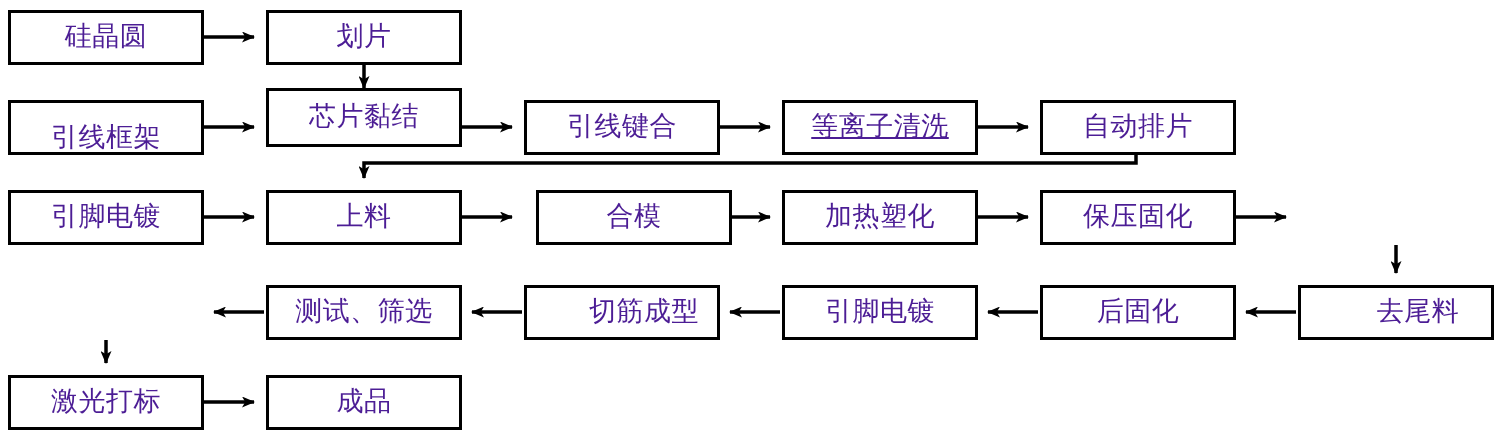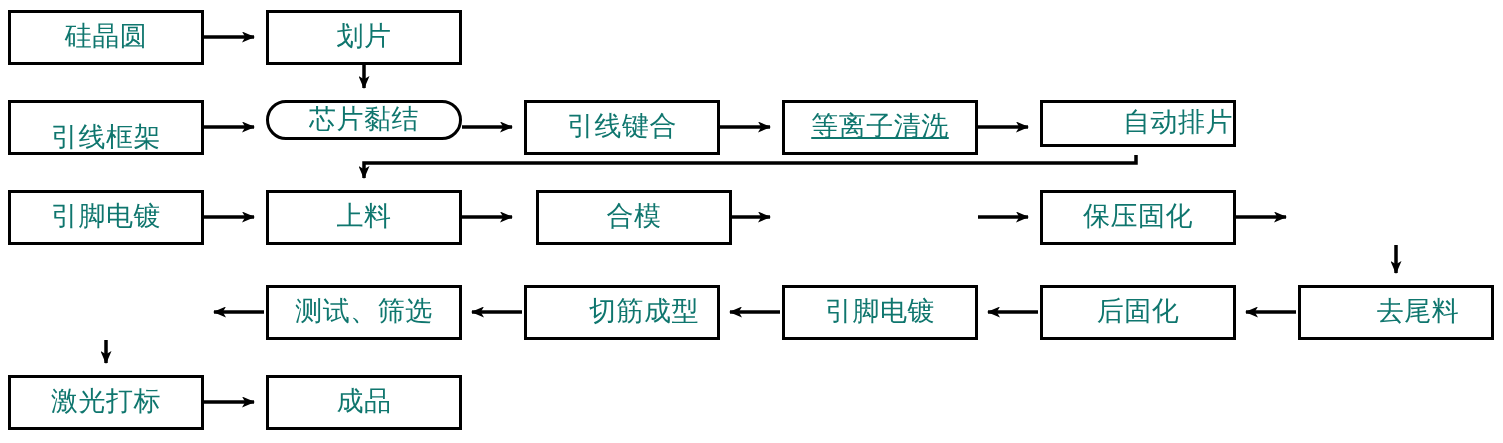--- a/index.html
+++ b/index.html
@@ -25,21 +25,21 @@
     height: 443px;
   }
   .node {
     position: absolute;
     box-sizing: border-box;
     border: 3px solid #000000;
     background: #ffffff;
     display: flex;
     align-items: center;
     justify-content: center;
-    color: #0f766e;
+    color: #4c1d95;
     font-size: 27px;
     line-height: 1;
     letter-spacing: 0.5px;
     white-space: nowrap;
     z-index: 2;
   }
   .node-label {
     display: block;
     transform: translateY(-1px);
   }
@@ -98,41 +98,44 @@
   <div class="node" style="left:8px;  top:10px;  width:196px; height:55px;">
     <span class="node-label">硅晶圆</span>
   </div>
   <div class="node" style="left:266px; top:10px;  width:196px; height:55px;">
     <span class="node-label">划片</span>
   </div>
 
   <div class="node" style="left:8px;   top:100px; width:196px; height:55px;align-items:flex-end;">
     <span class="node-label">引线框架</span>
   </div>
-  <div class="node" style="left:266px; top:100px; width:196px; height:40px;border-radius:23px;">
+  <div class="node" style="left:266px; top:88px; width:196px; height:59px;">
     <span class="node-label">芯片黏结</span>
   </div>
   <div class="node" style="left:524px; top:100px; width:196px; height:55px;">
     <span class="node-label">引线键合</span>
   </div>
   <div class="node" style="left:782px; top:100px; width:196px; height:55px;text-decoration:underline;">
     <span class="node-label">等离子清洗</span>
   </div>
-  <div class="node" style="left:1040px; top:100px; width:196px; height:47px;justify-content:flex-end;">
+  <div class="node" style="left:1040px; top:100px; width:196px; height:55px;">
     <span class="node-label">自动排片</span>
   </div>
 
   <div class="node" style="left:8px;   top:190px; width:196px; height:55px;">
     <span class="node-label">引脚电镀</span>
   </div>
   <div class="node" style="left:266px; top:190px; width:196px; height:55px;">
     <span class="node-label">上料</span>
   </div>
   <div class="node" style="left:536px; top:190px; width:196px; height:55px;">
     <span class="node-label">合模</span>
+  </div>
+  <div class="node" style="left:782px; top:190px; width:196px; height:55px;">
+    <span class="node-label">加热塑化</span>
   </div>
   <div class="node" style="left:1040px; top:190px; width:196px; height:55px;">
     <span class="node-label">保压固化</span>
   </div>
 
   <div class="node" style="left:266px; top:285px; width:196px; height:55px;">
     <span class="node-label">测试、筛选</span>
   </div>
   <div class="node" style="left:524px; top:285px; width:196px; height:55px;padding-left:44px;">
     <span class="node-label">切筋成型</span>

